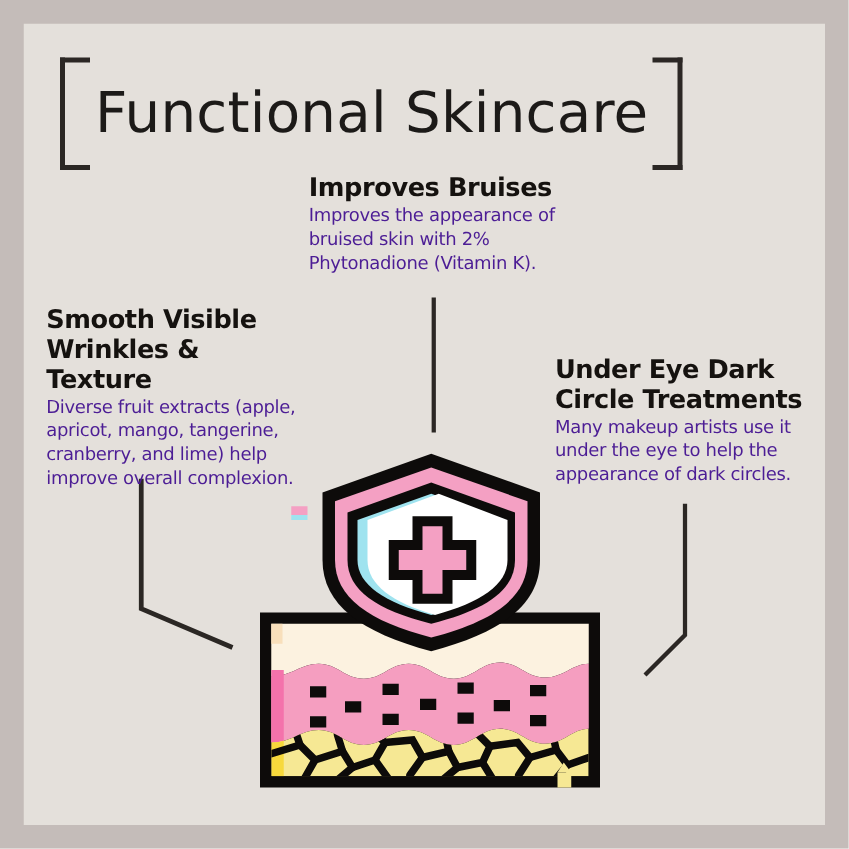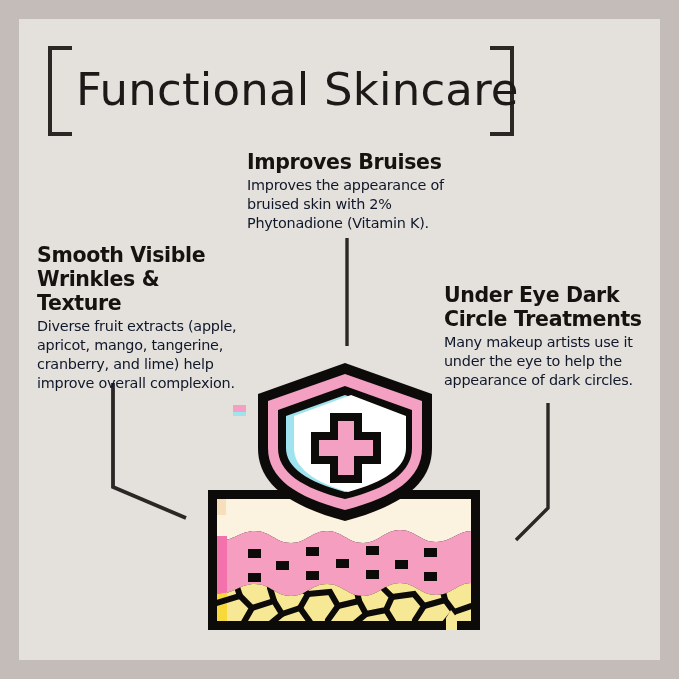--- a/index.html
+++ b/index.html
@@ -30,20 +30,21 @@
     background: #e4e0db;      
   }
 
   
   #title-block {
     position: absolute;
     left: 48px;
     top: 46px;
     width: 466px;
     height: 90px;
+    padding-left: 32px;
   }
   .bracket {
     position: absolute;
     top: 0;
     width: 24px;
     height: 100%;
     box-sizing: border-box;
   }
   .bracket.left {
     left: 0;
@@ -80,25 +81,25 @@
     line-height: 1.17;
     color: #15120f;
     letter-spacing: -0.35px;
   }
   .callout p {
     margin: 0;
     font-family: "DejaVu Sans", sans-serif;
     font-weight: 400;
     font-size: 14.4px;
     line-height: 1.33;
-    color: #0f172a;
+    color: #4c1d95;
     letter-spacing: -0.25px;
   }
 
-  #callout-bruises  { left: 247px; top: 150px; width: 200px; }
+  #callout-bruises  { left: 247px; top: 138px; width: 200px; }
   #callout-wrinkles { left: 37px;  top: 243px; width: 205px; }
   #callout-dark-circles { left: 444px; top: 283px; width: 202px; }
 
   
   #connectors {
     position: absolute;
     left: 0; top: 0;
     width: 679px; height: 679px;
     pointer-events: none;
   }

